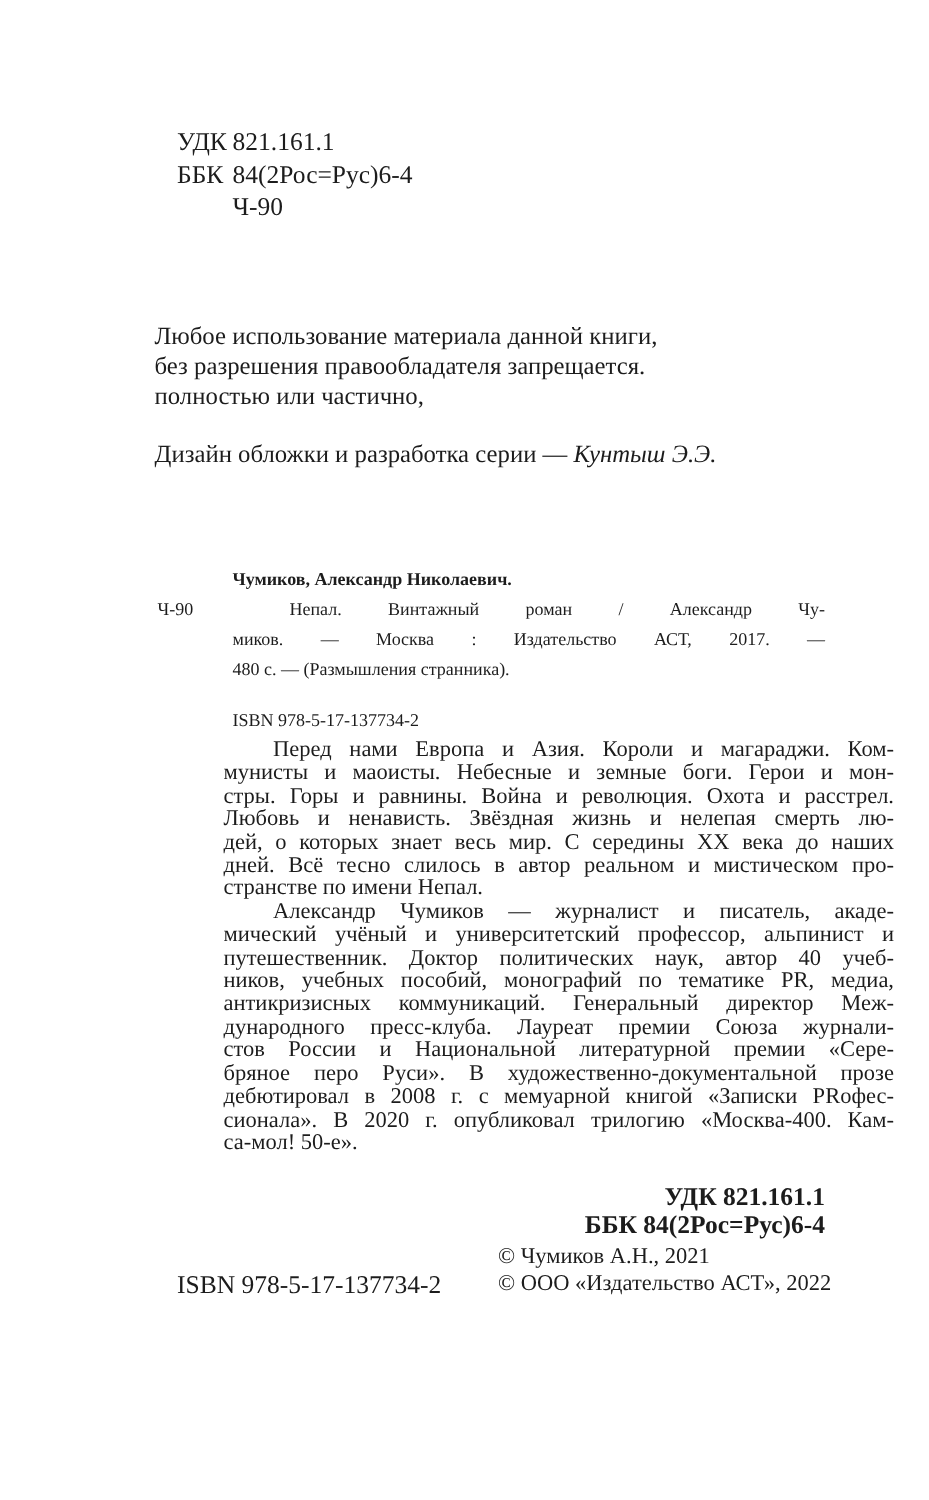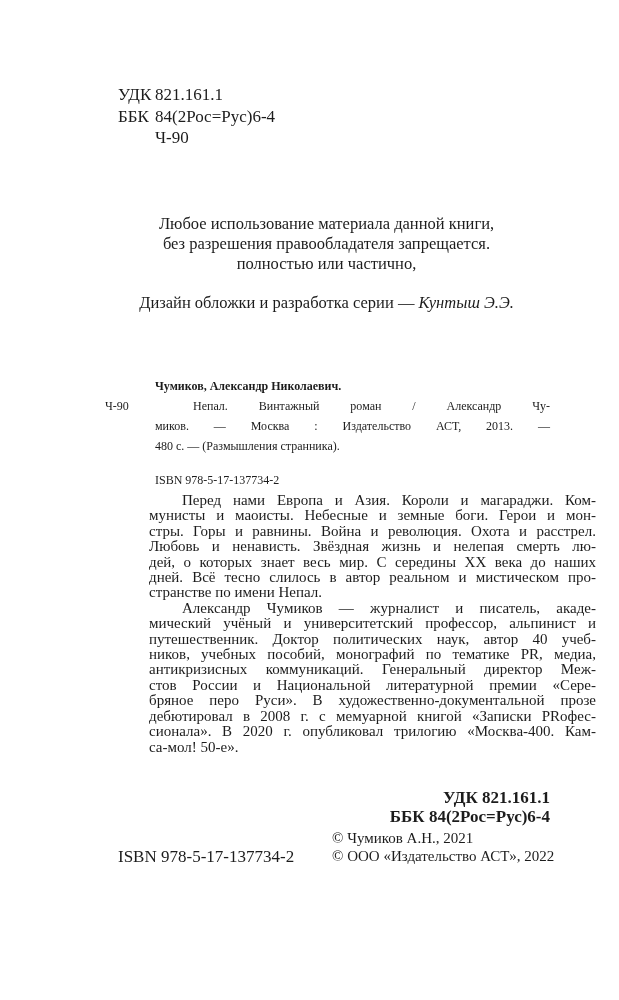--- a/index.html
+++ b/index.html
@@ -8,22 +8,22 @@
     font-family:"Liberation Serif","DejaVu Serif",serif;
     color:#1c1c1c;overflow:hidden;
     -webkit-font-smoothing:antialiased;
   }
   .abs{position:absolute;}
   
   .top-codes{left:118px;top:84px;font-size:17px;line-height:21.7px;}
   .code-row{white-space:nowrap;}
   .code-label{display:inline-block;width:37px;}
   
-  .notice{left:103px;top:214px;width:447px;text-align:center;font-size:16.5px;line-height:20px;}
-  .design{left:103px;top:293px;width:447px;text-align:center;font-size:16.5px;line-height:20px;white-space:nowrap;}
+  .notice{left:103px;top:214px;width:447px;font-size:16.5px;line-height:20px;}
+  .design{left:103px;top:293px;width:447px;font-size:16.5px;line-height:20px;white-space:nowrap;}
   .design .ital{font-style:italic;}
   
   .catalog{left:155px;top:376px;width:395px;font-size:12px;line-height:20px;}
   .catalog .author{font-weight:bold;white-space:nowrap;}
   .cat-line{position:relative;}
   .hang-code{position:absolute;left:-50px;top:0;white-space:nowrap;}
   .just{text-align:justify;text-align-last:justify;white-space:nowrap;}
   .indent38{text-indent:38px;}
   .cat-isbn{margin-top:14px;white-space:nowrap;}
   
@@ -62,41 +62,42 @@
 <div class="abs design">
   <span>Дизайн обложки и разработка серии — </span><span class="ital">Кунтыш Э.Э.</span>
 </div>
 
 <div class="abs catalog">
   <div class="author">Чумиков, Александр Николаевич.</div>
   <div class="cat-line">
     <span class="hang-code">Ч-90</span>
     <div class="just indent38">Непал. Винтажный роман / Александр Чу-</div>
   </div>
-  <div class="just">миков. — Москва : Издательство АСТ, 2013. —</div>
+  <div class="just">миков. — Москва : Издательство АСТ, 2017. —</div>
   <div>480 с. — (Размышления странника).</div>
   <div class="cat-isbn">ISBN 978-5-17-137734-2</div>
 </div>
 
 <div class="abs annotation">
   <div>
     <div class="ann-line indent">Перед нами Европа и Азия. Короли и магараджи. Ком-</div>
     <div class="ann-line">мунисты и маоисты. Небесные и земные боги. Герои и мон-</div>
     <div class="ann-line">стры. Горы и равнины. Война и революция. Охота и расстрел.</div>
     <div class="ann-line">Любовь и ненависть. Звёздная жизнь и нелепая смерть лю-</div>
     <div class="ann-line">дей, о которых знает весь мир. С середины XX века до наших</div>
     <div class="ann-line">дней. Всё тесно слилось в автор реальном и мистическом про-</div>
     <div class="ann-line last">странстве по имени Непал.</div>
   </div>
   <div>
     <div class="ann-line indent">Александр Чумиков — журналист и писатель, акаде-</div>
     <div class="ann-line">мический учёный и университетский профессор, альпинист и</div>
     <div class="ann-line">путешественник. Доктор политических наук, автор 40 учеб-</div>
     <div class="ann-line">ников, учебных пособий, монографий по тематике PR, медиа,</div>
     <div class="ann-line">антикризисных коммуникаций. Генеральный директор Меж-</div>
+    <div class="ann-line">дународного пресс-клуба. Лауреат премии Союза журнали-</div>
     <div class="ann-line">стов России и Национальной литературной премии «Сере-</div>
     <div class="ann-line">бряное перо Руси». В художественно-документальной прозе</div>
     <div class="ann-line">дебютировал в 2008 г. с мемуарной книгой «Записки PRофес-</div>
     <div class="ann-line">сионала». В 2020 г. опубликовал трилогию «Москва-400. Кам-</div>
     <div class="ann-line last">са-мол! 50-е».</div>
   </div>
 </div>
 
 <div class="abs bottom-codes">
   <div>УДК 821.161.1</div>

